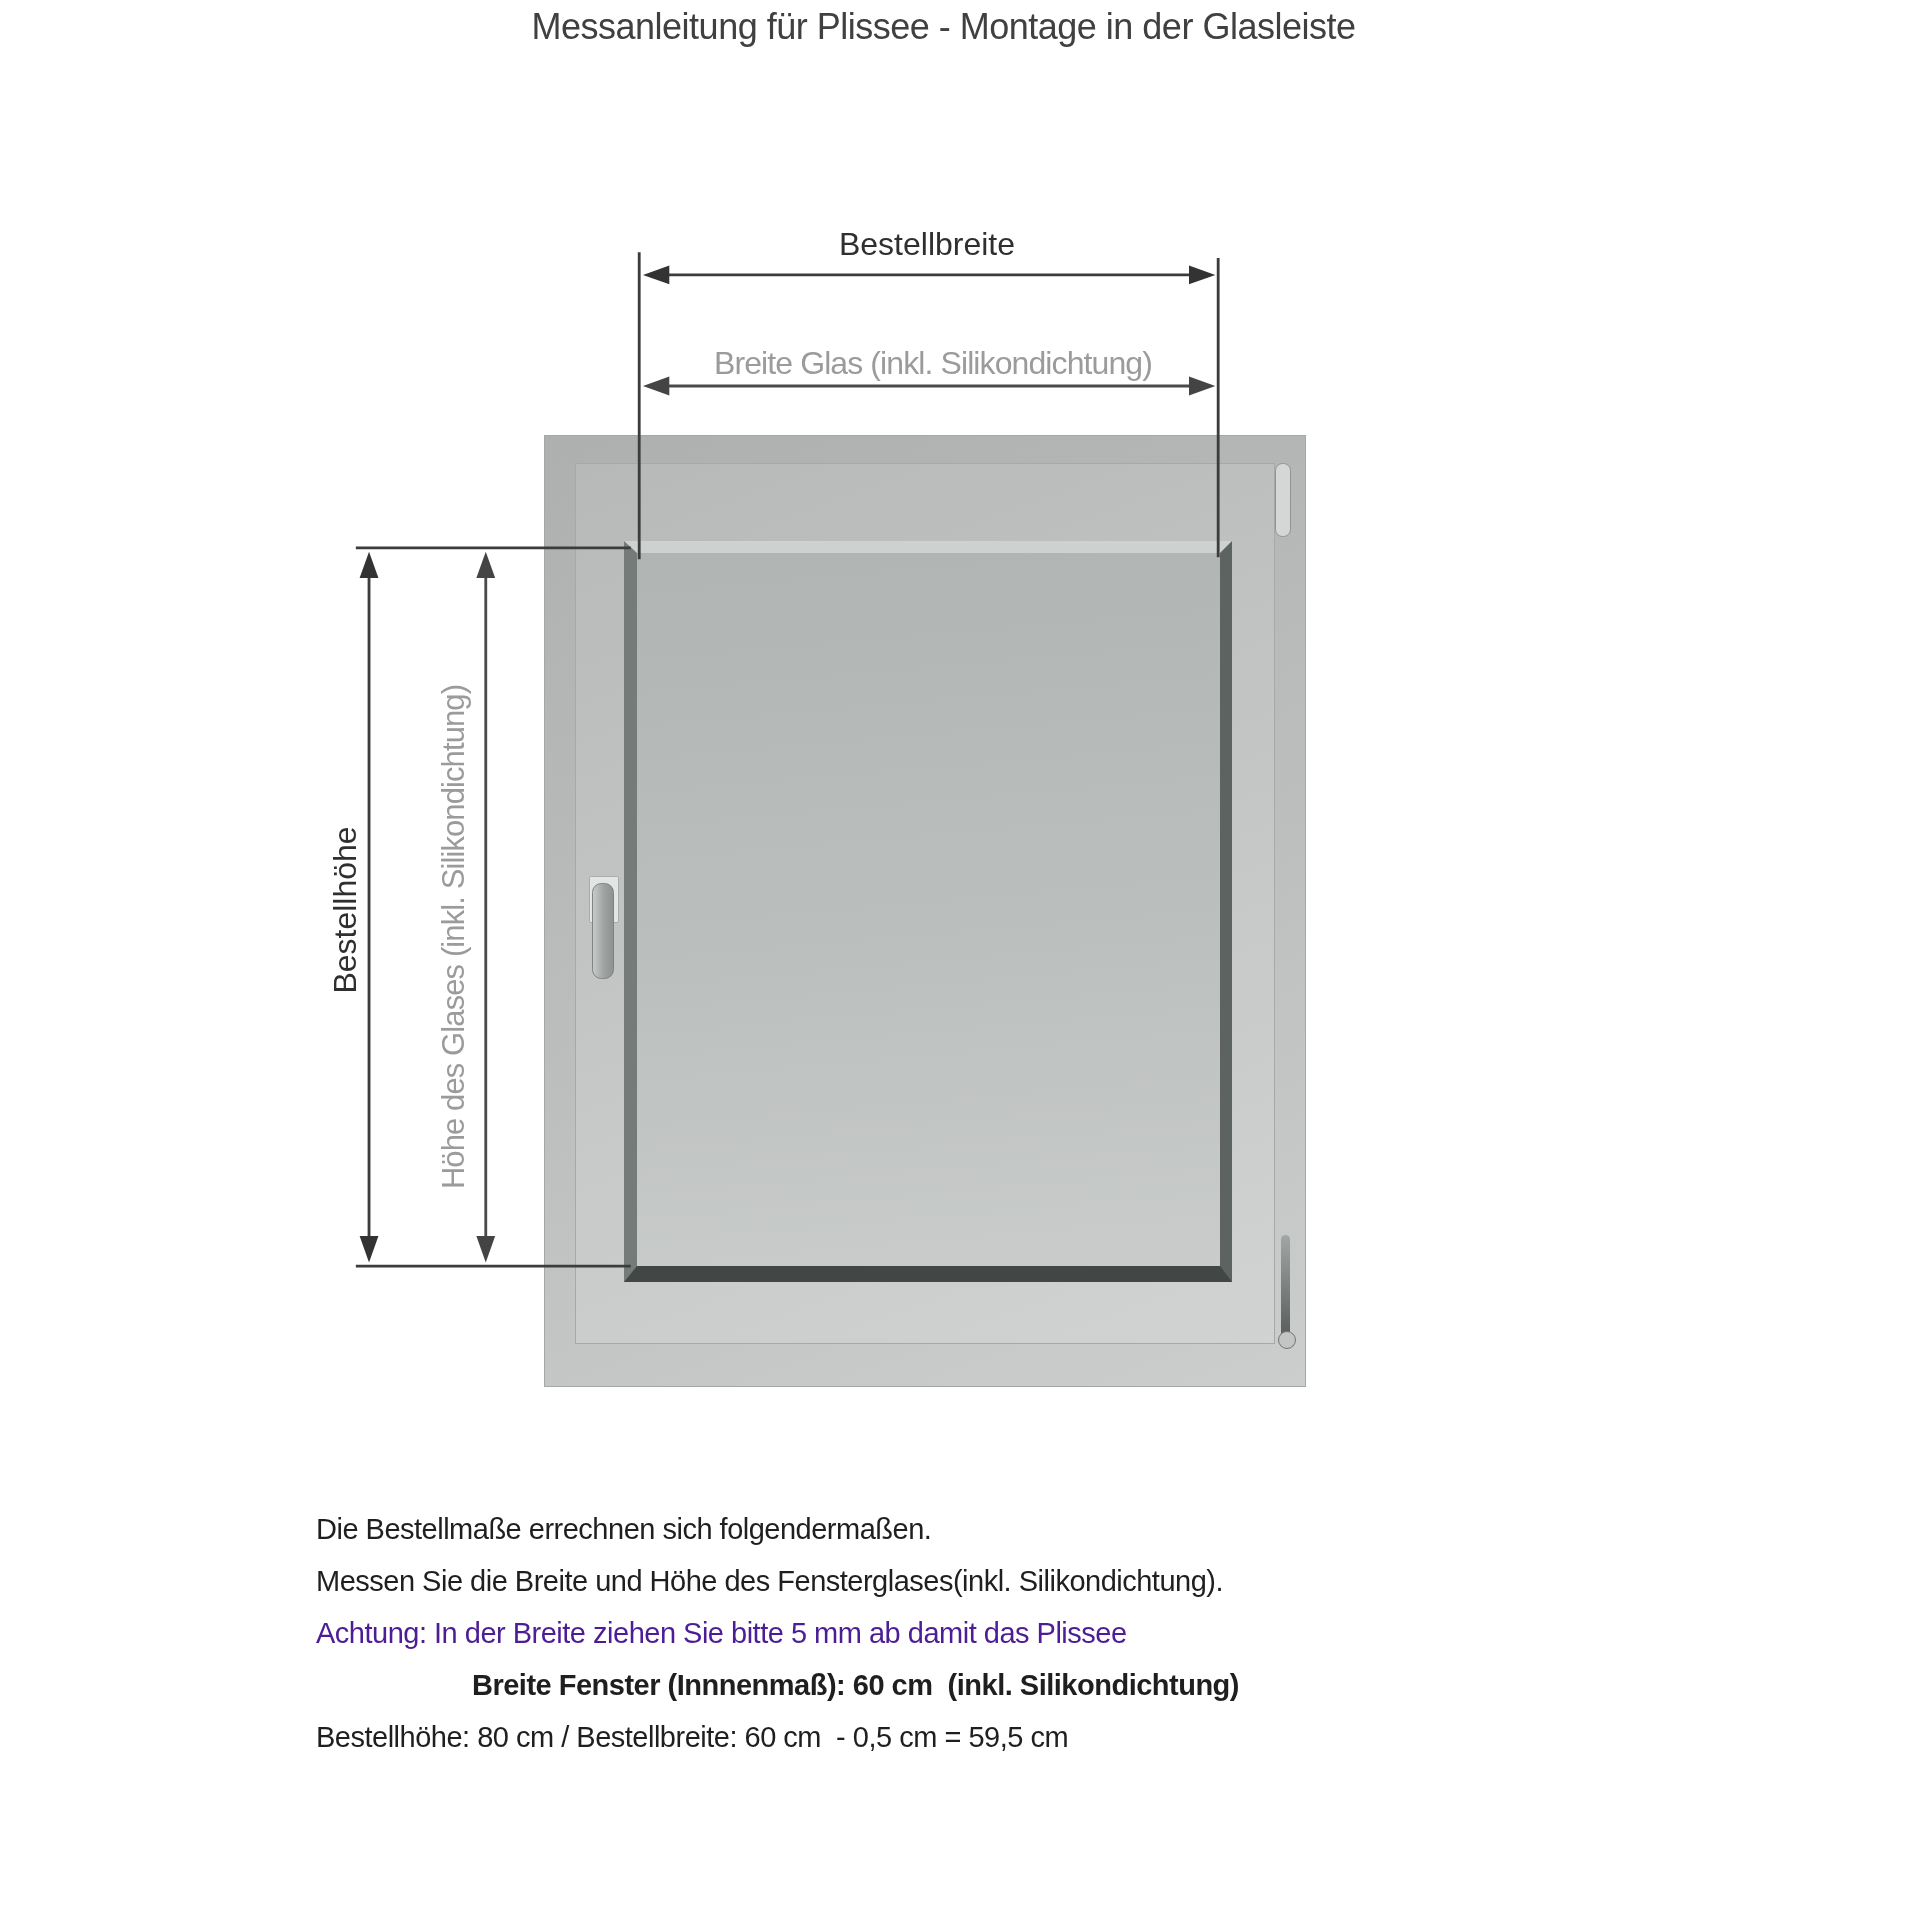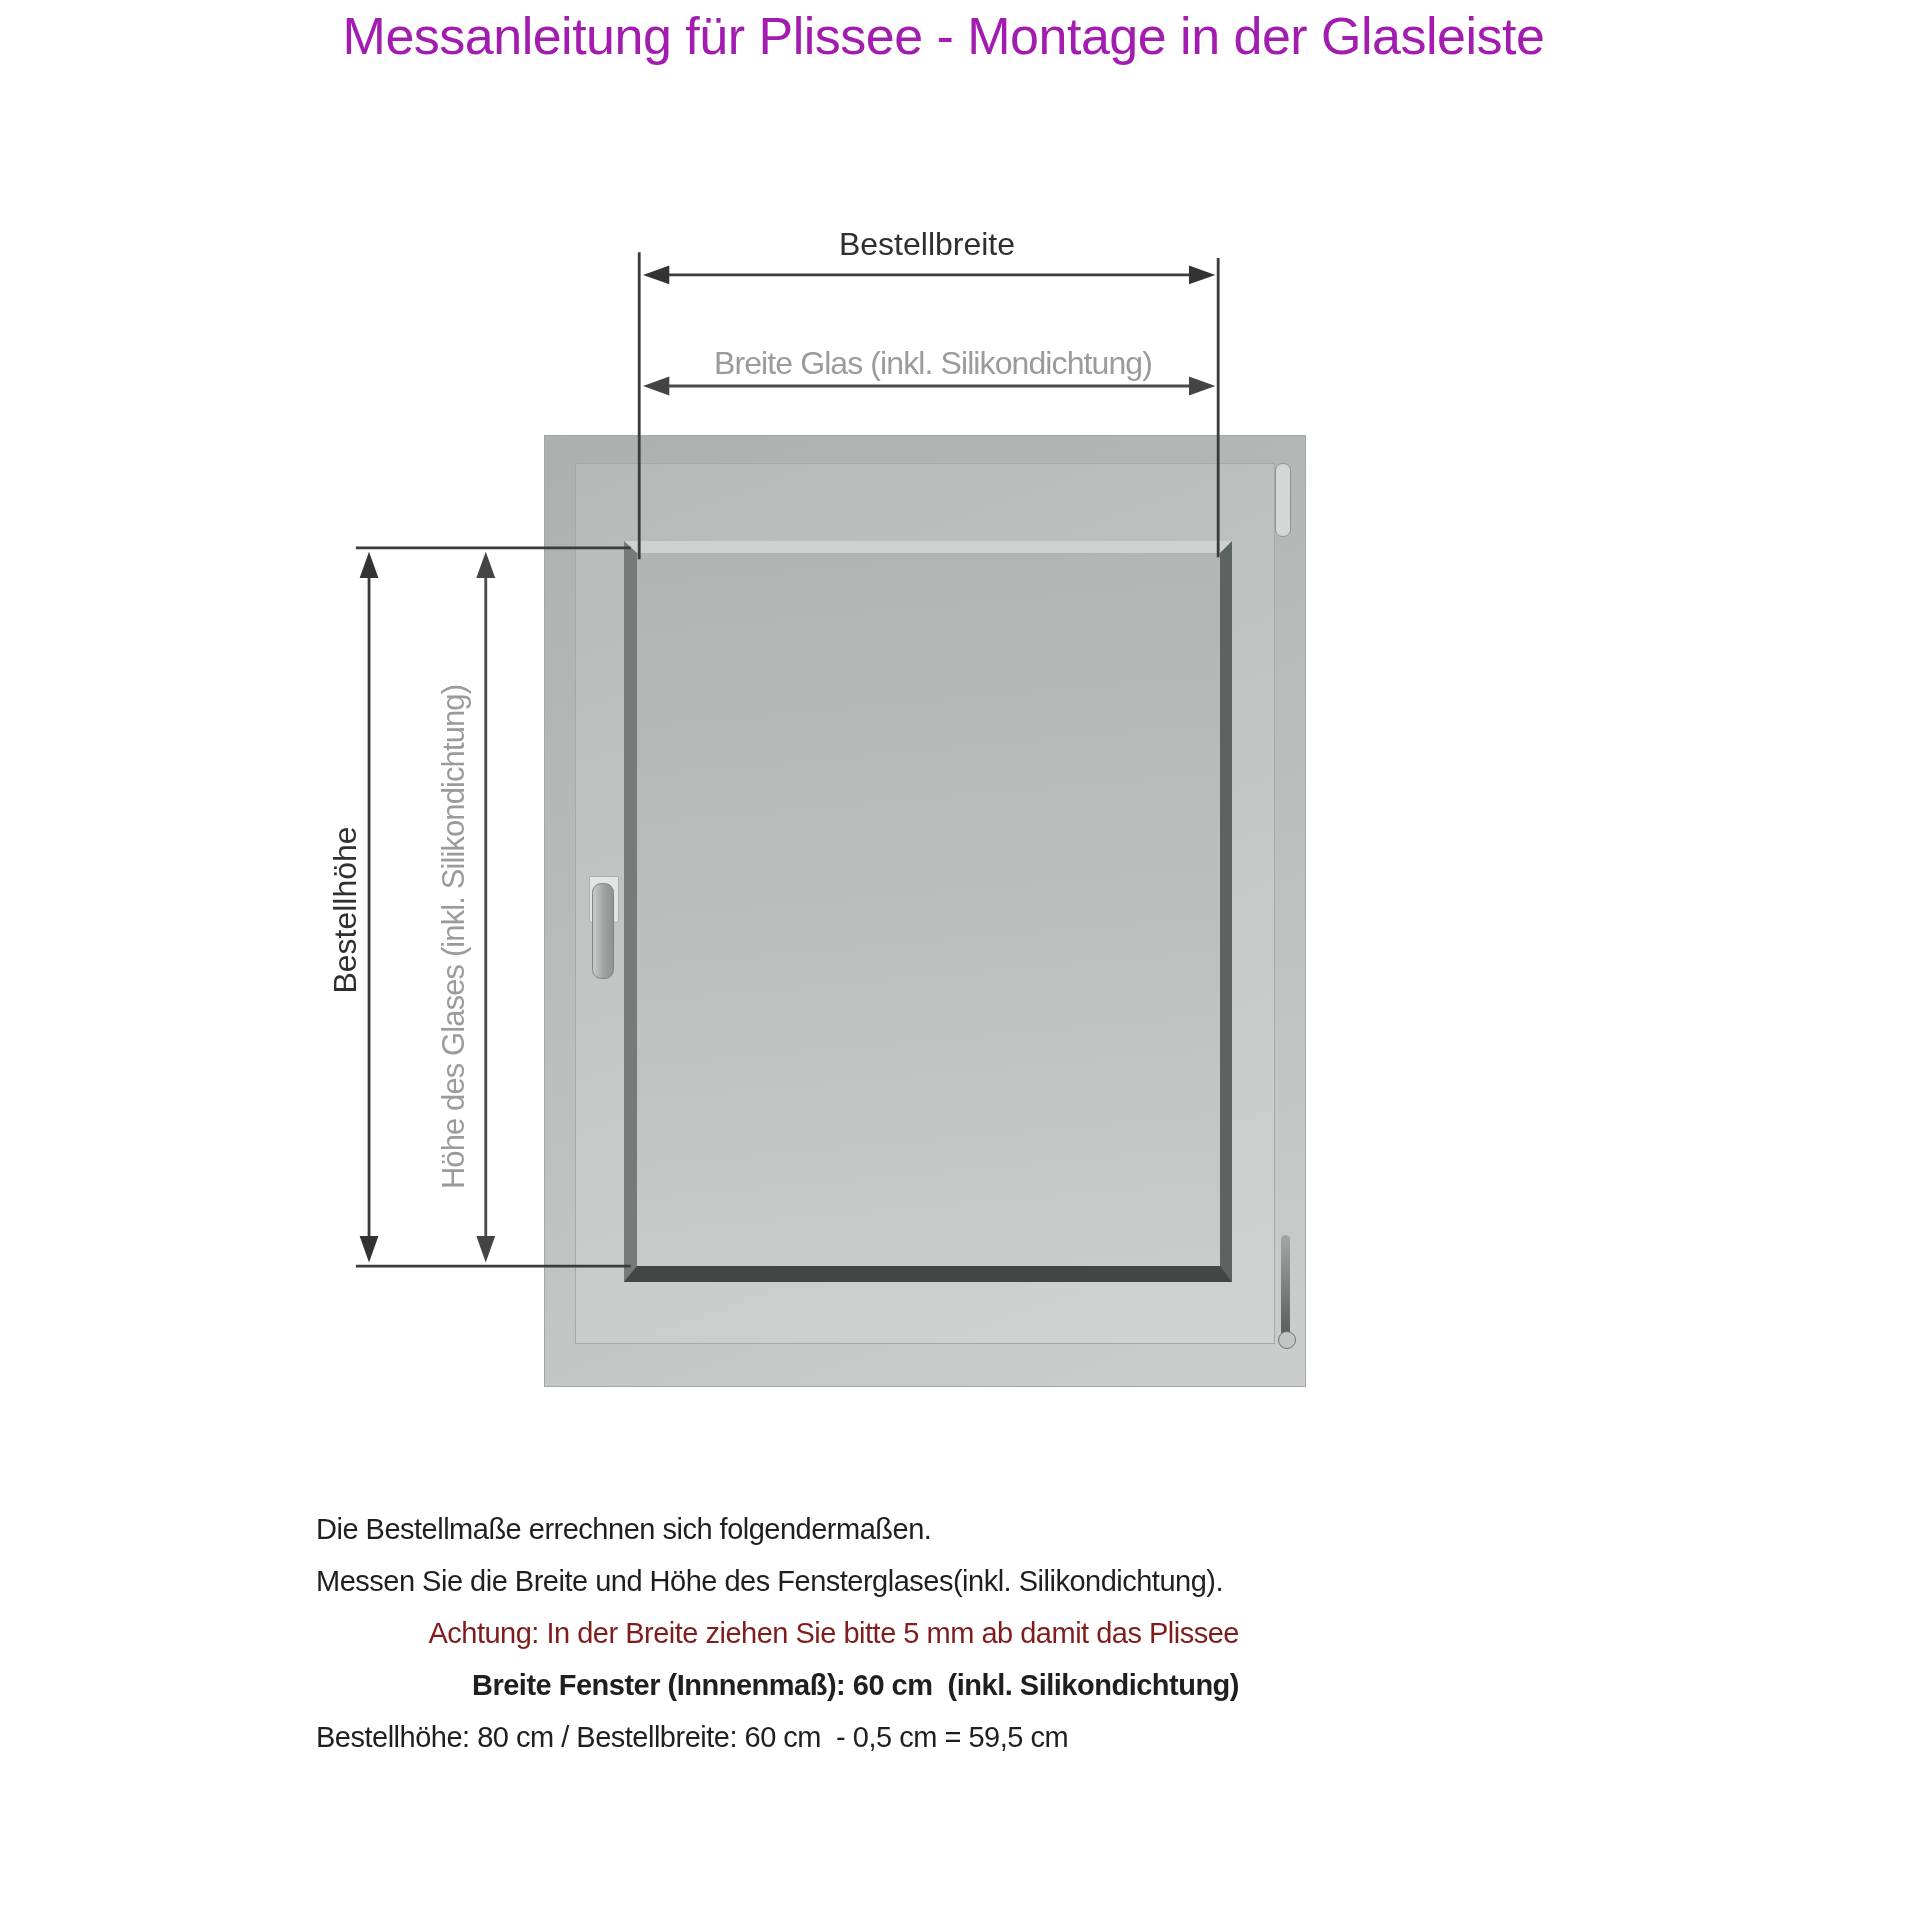--- a/index.html
+++ b/index.html
@@ -12,23 +12,23 @@
     font-family: "Liberation Sans", sans-serif;
   }
 
   
   .title {
     position: absolute;
     top: 5.6px;
     left: 0;
     width: 1887px;
     text-align: center;
-    font-size: 52px;
+    font-size: 36px;
     font-weight: 500;
-    color: #a21caf;
+    color: #404040;
     letter-spacing: -0.5px;
   }
 
   
   .window {
     position: absolute;
     left: 544px;
     top: 435px;
     width: 762px;
     height: 952px;
@@ -132,21 +132,21 @@
     top: 1503px;
     font-size: 29px;
     line-height: 52px;
     color: #1f1f1f;
     letter-spacing: -0.5px;
   }
   .instructions p {
     margin: 0;
     white-space: pre-wrap;
   }
-  .instructions p.warning { color: #7f1d1d; text-align: right; }
+  .instructions p.warning { color: #4c1d95; }
   .instructions p.example-first { margin-top: 55px; }
   .instructions p.indented { padding-left: 156px; font-weight: bold; }
 </style>
 </head>
 <body>
 
 <div class="page">
 
   <div class="title">Messanleitung für Plissee - Montage in der Glasleiste</div>
 

